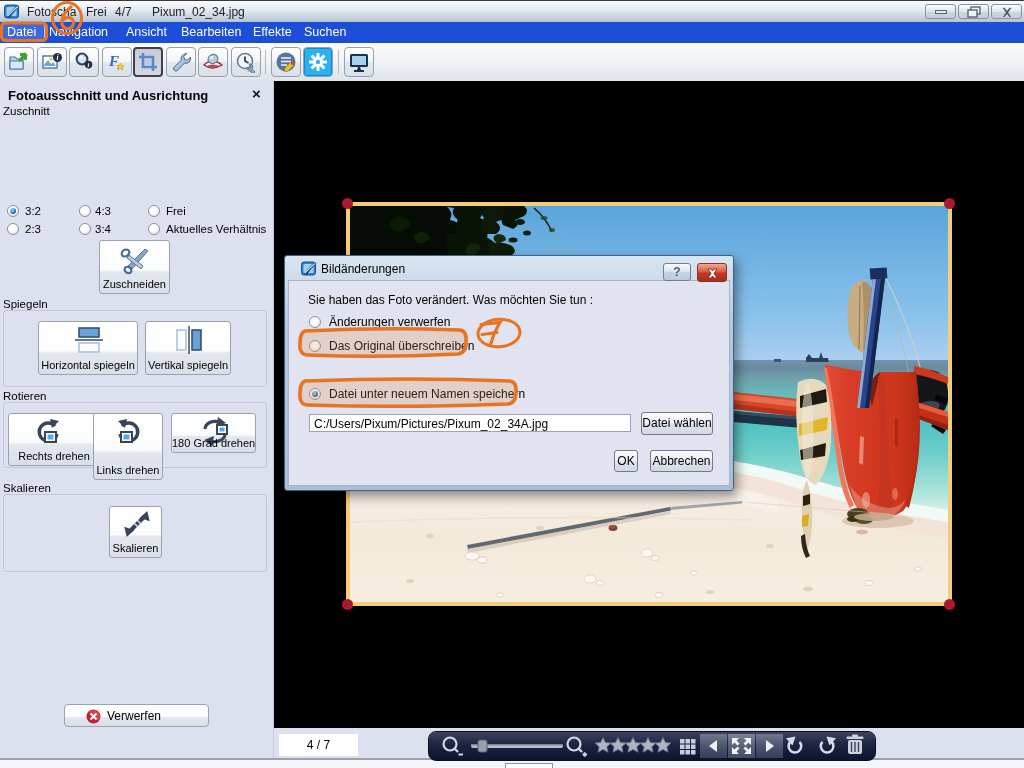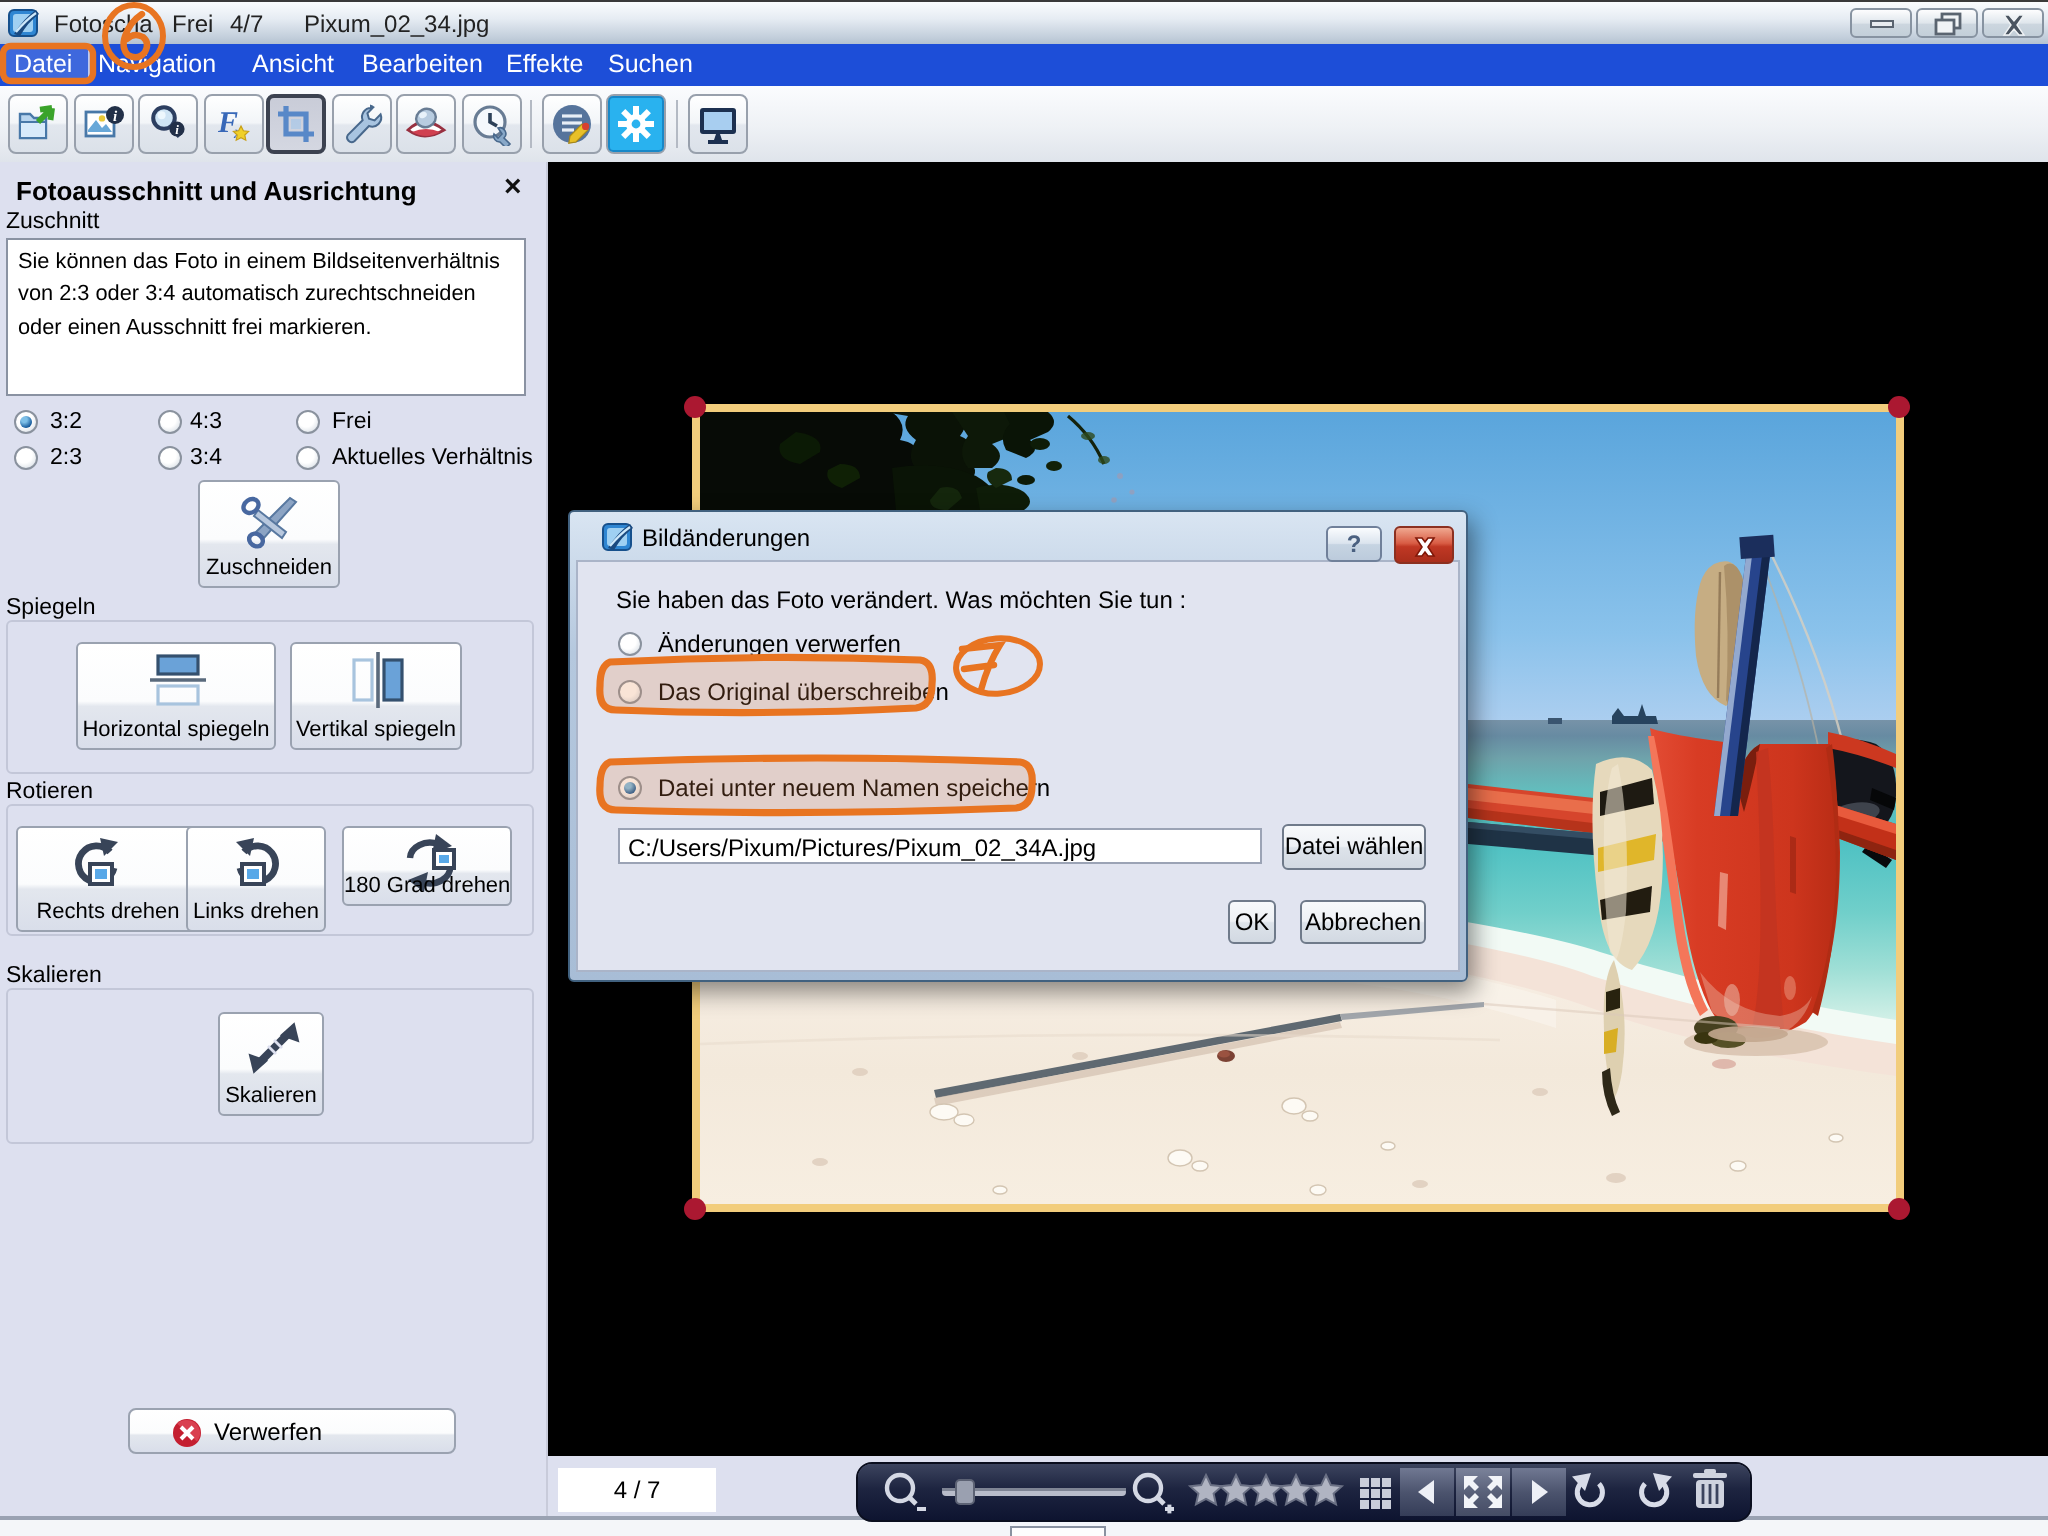--- a/index.html
+++ b/index.html
@@ -211,21 +211,20 @@
     <path d="M10,16 l2,0 l1,3 l-4,0 Z" fill="#1c3050"></path>
     <rect x="6" y="19" width="10" height="2" fill="#1c3050"></rect>
   </svg>
     </div>
 </div>
 
 <div class="abs" id="panel">
   <span class="abs hdr">Fotoausschnitt und Ausrichtung</span>
   <span class="abs x">×</span>
   <span class="abs lbl" style="left:3px; top:24px;">Zuschnitt</span>
-  <div class="abs" id="descbox">Sie können das Foto in einem Bildseitenverhältnis von 2:3 oder 3:4 automatisch zurechtschneiden oder einen Ausschnitt frei markieren.</div>
 
   <div class="abs radio sel" style="left:7px; top:124px;"></div>
   <span class="abs lbl" style="left:25px; top:124px;">3:2</span>
   <div class="abs radio" style="left:79px; top:124px;"></div>
   <span class="abs lbl" style="left:95px; top:124px;">4:3</span>
   <div class="abs radio" style="left:148px; top:124px;"></div>
   <span class="abs lbl" style="left:166px; top:124px;">Frei</span>
 
   <div class="abs radio" style="left:7px; top:142px;"></div>
   <span class="abs lbl" style="left:25px; top:142px;">2:3</span>
@@ -269,21 +268,21 @@
   <div class="abs group" style="left:3px; top:321px; width:264px; height:66px;"></div>
   <div class="abs pbtn" id="btn-rdrehen" style="left:8px; top:332px; width:92px; height:53px;">
     <svg width="30" height="30" viewBox="0 0 30 30" style="position:absolute; left:24px; top:3px;">
       <path d="M22,9 A9,9 0 1 0 24,17" fill="none" stroke="#384458" stroke-width="3.4"></path>
       <polygon points="17,2 26,4 19,11" fill="#384458"></polygon>
       <rect x="12" y="15" width="11" height="10" fill="#fff" stroke="#384458" stroke-width="2"></rect>
       <rect x="14.5" y="17.5" width="6" height="5" fill="#58a8e8"></rect>
     </svg>
     <span style="position:absolute; left:0; right:0; bottom:3px;">Rechts drehen</span>
   </div>
-  <div class="abs pbtn" id="btn-ldrehen" style="left:93px; top:332px; width:70px; height:53px;text-decoration:underline;">
+  <div class="abs pbtn" id="btn-ldrehen" style="left:93px; top:332px; width:70px; height:67px;text-decoration:underline;">
     <svg width="30" height="30" viewBox="0 0 30 30" style="position:absolute; left:20px; top:3px;">
       <path d="M8,9 A9,9 0 1 1 6,17" fill="none" stroke="#384458" stroke-width="3.4"></path>
       <polygon points="13,2 4,4 11,11" fill="#384458"></polygon>
       <rect x="7" y="15" width="11" height="10" fill="#fff" stroke="#384458" stroke-width="2"></rect>
       <rect x="9.5" y="17.5" width="6" height="5" fill="#58a8e8"></rect>
     </svg>
     <span style="position:absolute; left:0; right:0; bottom:3px;">Links drehen</span>
   </div>
   <div class="abs pbtn" id="btn-180" style="left:171px; top:332px; width:85px; height:40px;">
     <svg width="32" height="30" viewBox="0 0 32 30" style="position:absolute; left:27px; top:3px;">
@@ -303,21 +302,21 @@
     <svg width="28" height="28" viewBox="0 0 28 28" style="position:absolute; left:13px; top:3px;">
       <line x1="7" y1="21" x2="21" y2="7" stroke="#384458" stroke-width="4"></line>
       <polygon points="24,1 27,11 17,8" fill="#384458" transform="rotate(3 22 6)"></polygon>
       <polygon points="4,27 1,17 11,20" fill="#384458" transform="rotate(3 6 22)"></polygon>
       <line x1="11" y1="13" x2="15" y2="17" stroke="#dde0ef" stroke-width="1.4"></line>
       <line x1="14" y1="10" x2="18" y2="14" stroke="#dde0ef" stroke-width="1.4"></line>
     </svg>
     <span style="position:absolute; left:0; right:0; bottom:3px;">Skalieren</span>
   </div>
 
-  <div class="abs pbtn" id="btn-verwerfen" style="left:64px; top:623px; width:164px; height:23px; border-radius:4px;">
+  <div class="abs pbtn" id="btn-verwerfen" style="left:64px; top:623px; width:145px; height:23px; border-radius:4px;">
     <svg width="15" height="15" viewBox="0 0 15 15" style="position:absolute; left:21px; top:4px;">
       <circle cx="7.5" cy="7.5" r="7" fill="#c41f30"></circle>
       <path d="M7.5,1 a6.5,6.5 0 0 1 5,10.7 L2.5,2.8 A6.5,6.5 0 0 1 7.5,1 Z" fill="#d94050"></path>
       <path d="M4.5,4.5 L10.5,10.5 M10.5,4.5 L4.5,10.5" stroke="#fff" stroke-width="2"></path>
     </svg>
     <span style="position:absolute; left:42px; top:4px; font-size:12px;">Verwerfen</span>
   </div>
 </div>
 
 <div class="abs" id="canvas"></div>

